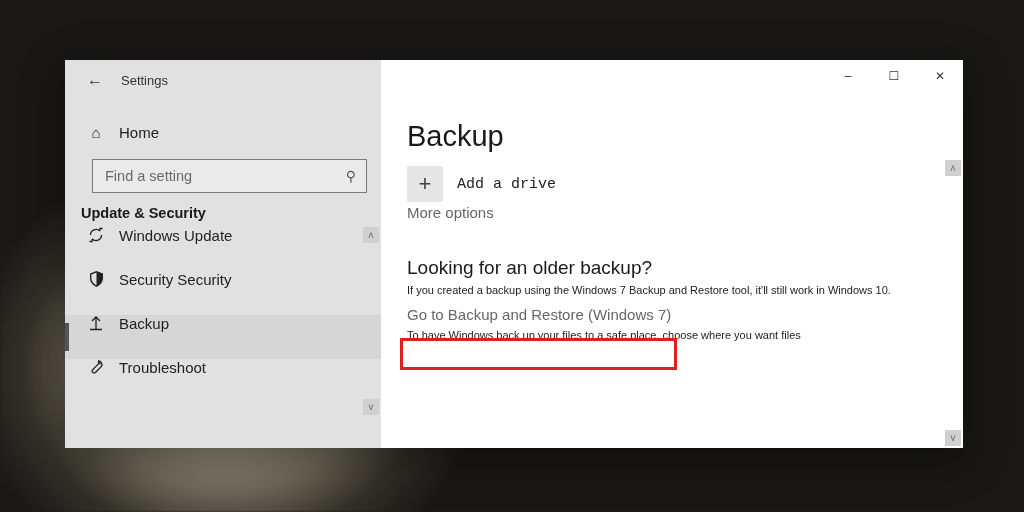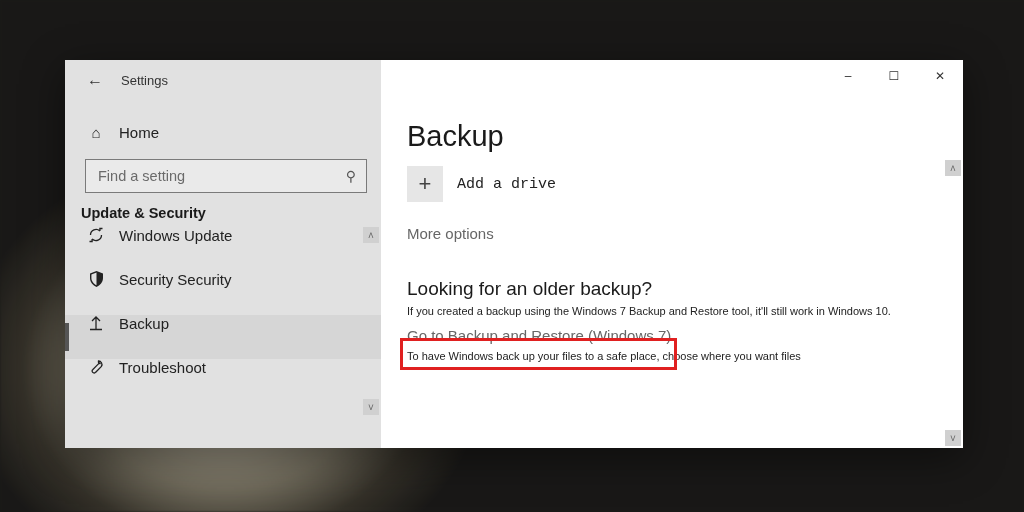--- a/index.html
+++ b/index.html
@@ -46,21 +46,21 @@
   .sb-title { font-size: 13px; color:#333; }
   .home-row {
     display:flex; align-items:center; gap:14px;
     padding: 10px 0 10px 22px;
     margin-top: 14px;
     cursor:pointer;
   }
   .home-row .icon { width:18px; text-align:center; color:#222; font-size:15px;}
   .home-row .lab { font-size:15px; color:#222; }
   .search-wrap {
-    margin: 8px 14px 0 20px;
+    margin: 8px 14px 0 27px;
     border: 1px solid #7a7a7a;
     background: #eaeaea;
     height: 34px;
     display:flex; align-items:center;
     padding: 0 10px;
   }
   .search-wrap input {
     flex:1; border:none; outline:none; background:transparent;
     font-size: 14.5px; color:#555;
   }
@@ -137,21 +137,21 @@
   }
   .plus-box {
     width:36px; height:36px;
     background:#e6e6e6;
     display:flex; align-items:center; justify-content:center;
     font-size:22px; color:#444;
     cursor:pointer;
   }
   .add-label { font-size:15px; color:#222;font-family:Liberation Mono, monospace; }
   .more-opt {
-    margin-top: 23px;
+    margin-top: 2px;
     font-size:15px; color:#666;
     cursor:pointer;
   }
   .sec-title {
     margin-top: 36px;
     font-size: 19px; color:#1a1a1a;
   }
   .sec-body {
     margin-top: 4px;
     font-size: 11px; color:#222;

